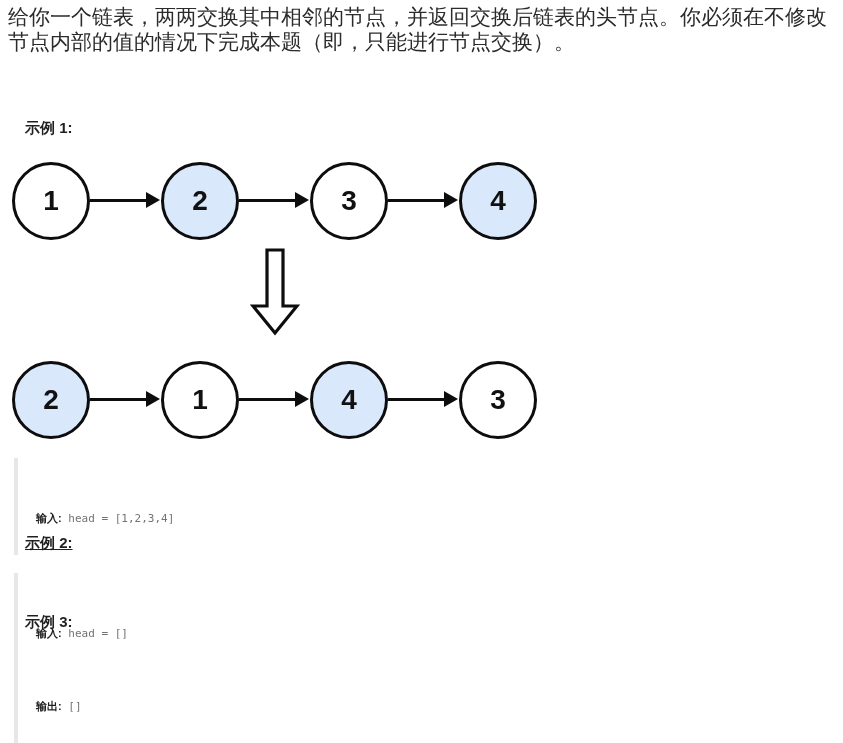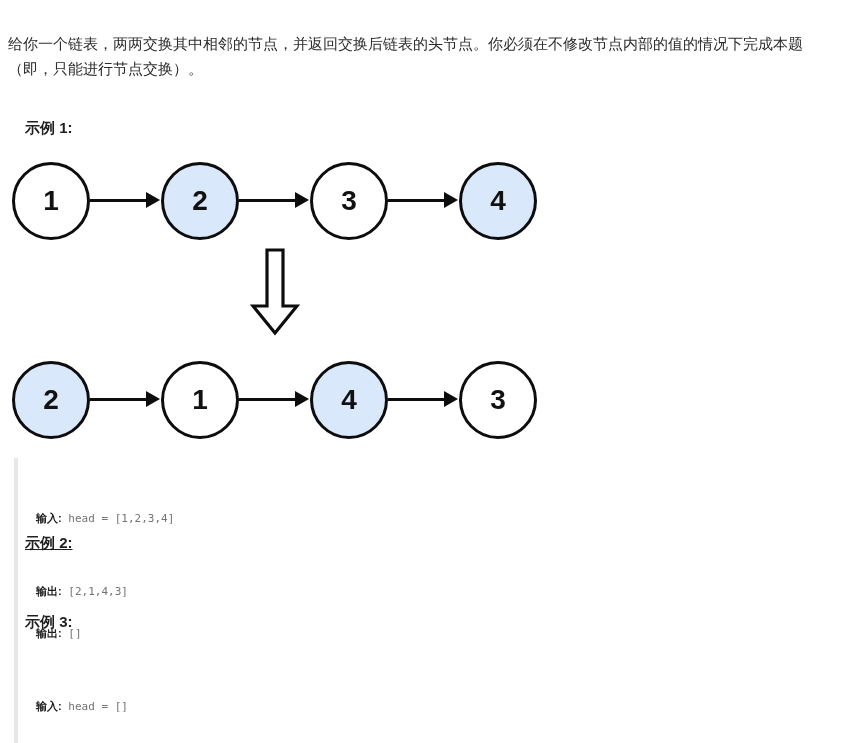--- a/index.html
+++ b/index.html
@@ -16,25 +16,24 @@
     color: #262626;
     overflow: hidden;
   }
 
   
   .desc {
     position: absolute;
     left: 8px;
     top: 4px;
     width: 830px;
-    font-size: 15px;
+    font-size: 21px;
     line-height: 25px;
     color: #2b2b2b;
     letter-spacing: 0px;
-    margin-top: 27px;
   }
 
   
   .ex-heading {
     position: absolute;
     left: 8px;
     font-size: 15px;
     font-weight: bold;
     color: #1f1f1f;
     line-height: 20px;
@@ -169,26 +168,25 @@
   <div class="edge" style="left:388px; top:248px; width:58px;"></div>
   <div class="arrowhead" style="left:444px; top:241px;"></div>
 
   <div class="node" style="left:459px; top:211px;">
     <span>3</span>
   </div>
 </div>
 
 <div class="codeblock" id="ex1-code">
   <span class="ln"><span class="lbl">输入:</span><span> head = [1,2,3,4]</span></span>
-  <span class="ln"><span class="lbl">输出:</span><span> [2,1,4,3]</span></span>
 </div>
 
 <div class="ex-heading" id="ex2-heading">示例 2:</div>
 <div class="codeblock" id="ex2-code">
+  <span class="ln"><span class="lbl">输入:</span><span> head = []</span></span>
   <span class="ln"><span class="lbl">输出:</span><span> []</span></span>
-  <span class="ln"><span class="lbl">输入:</span><span> head = []</span></span>
 </div>
 
 <div class="ex-heading" id="ex3-heading">示例 3:</div>
 <div class="codeblock" id="ex3-code">
   <span class="ln"><span class="lbl">输入:</span><span> head = [1]</span></span>
   
 </div>
 
 </body></html>

